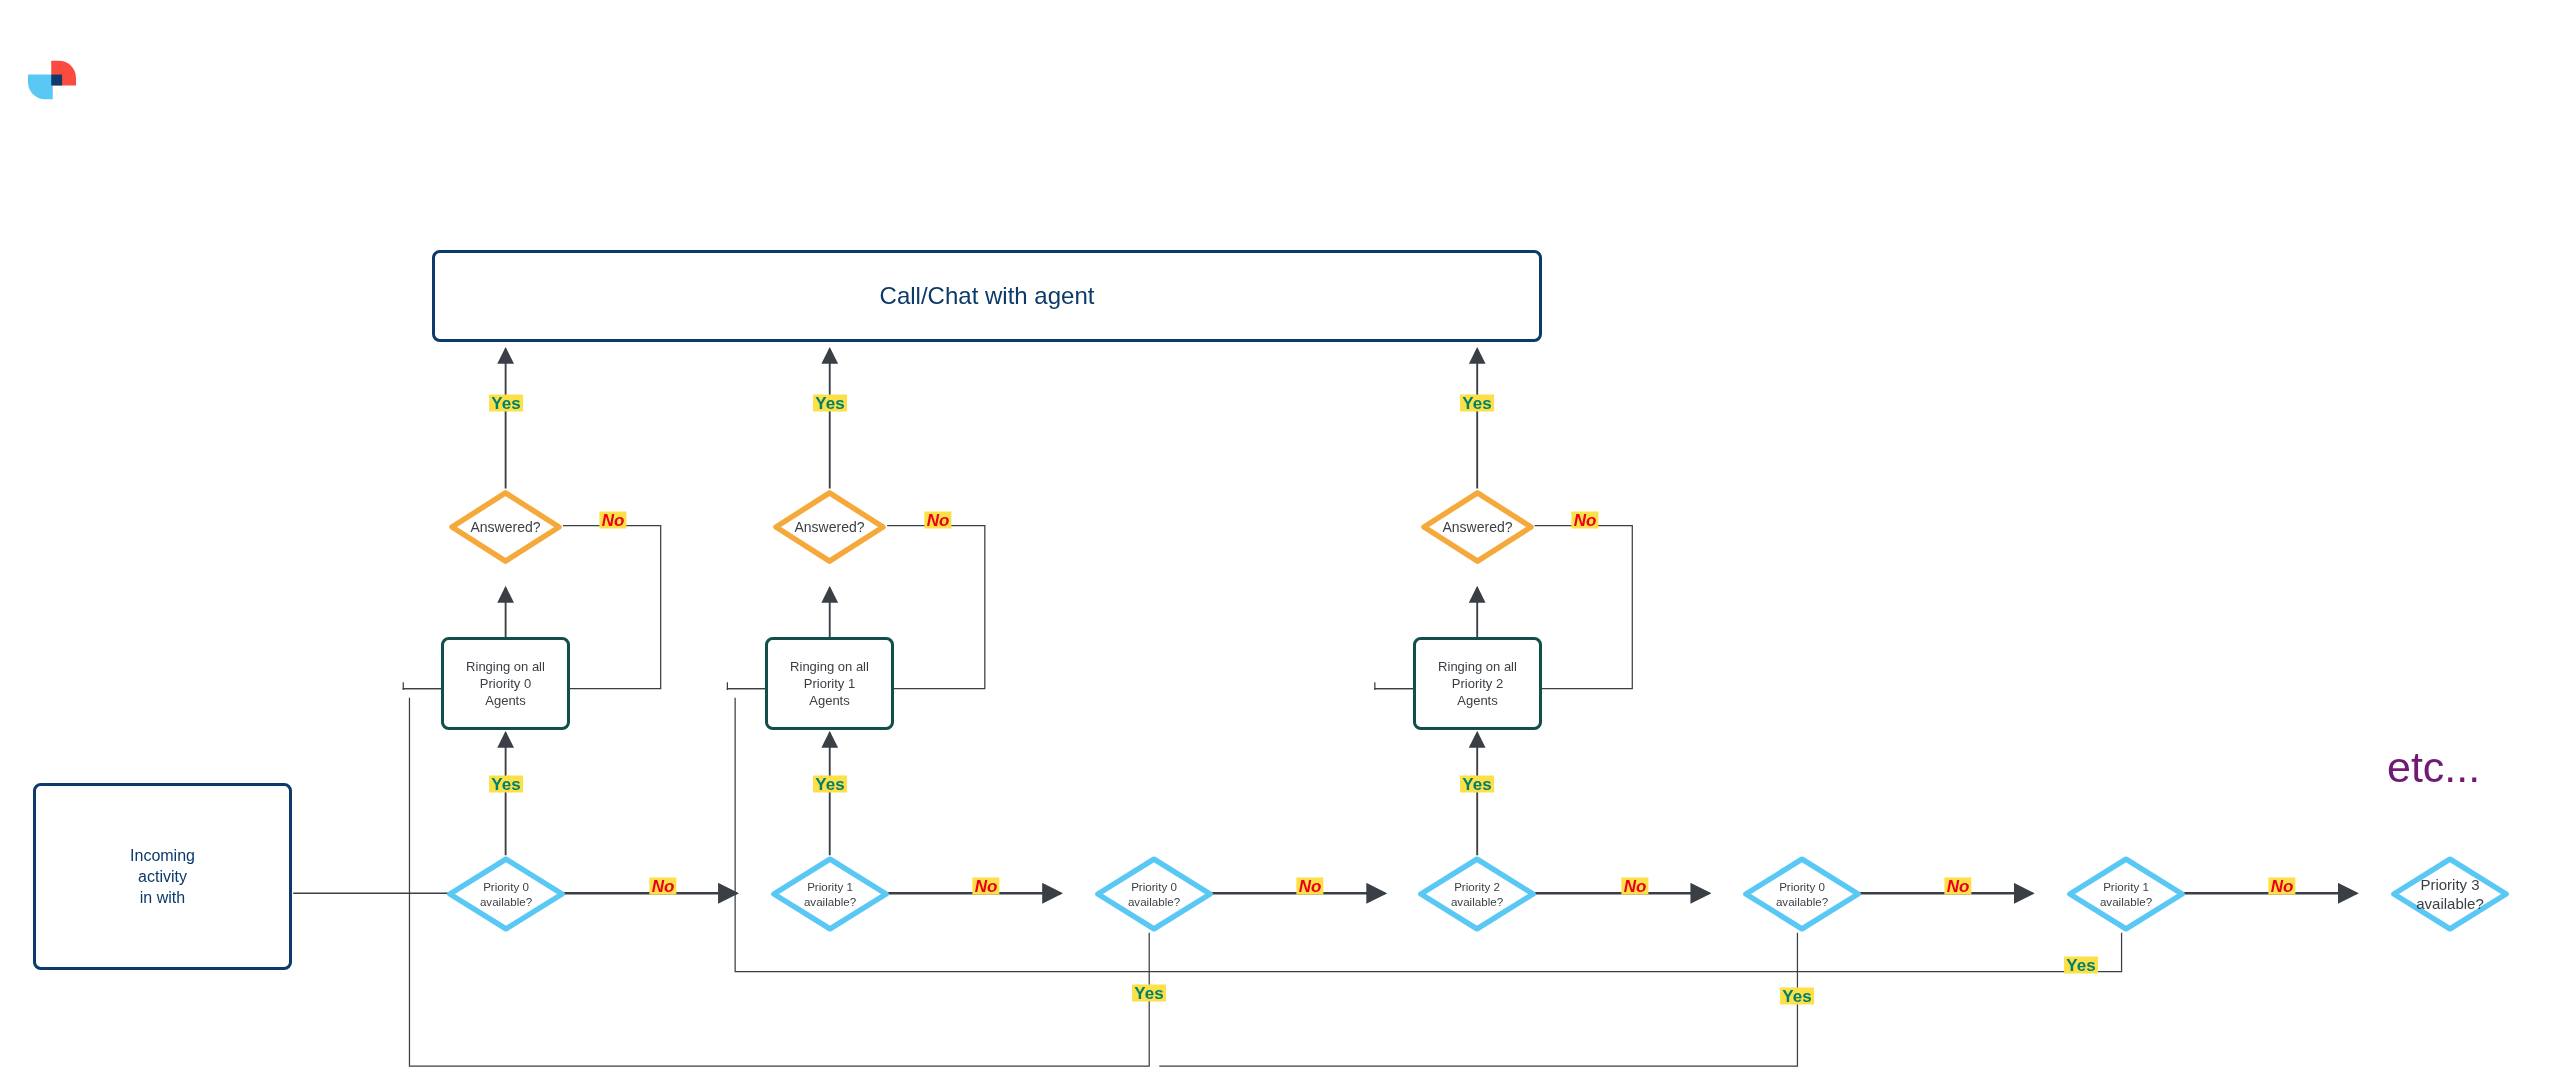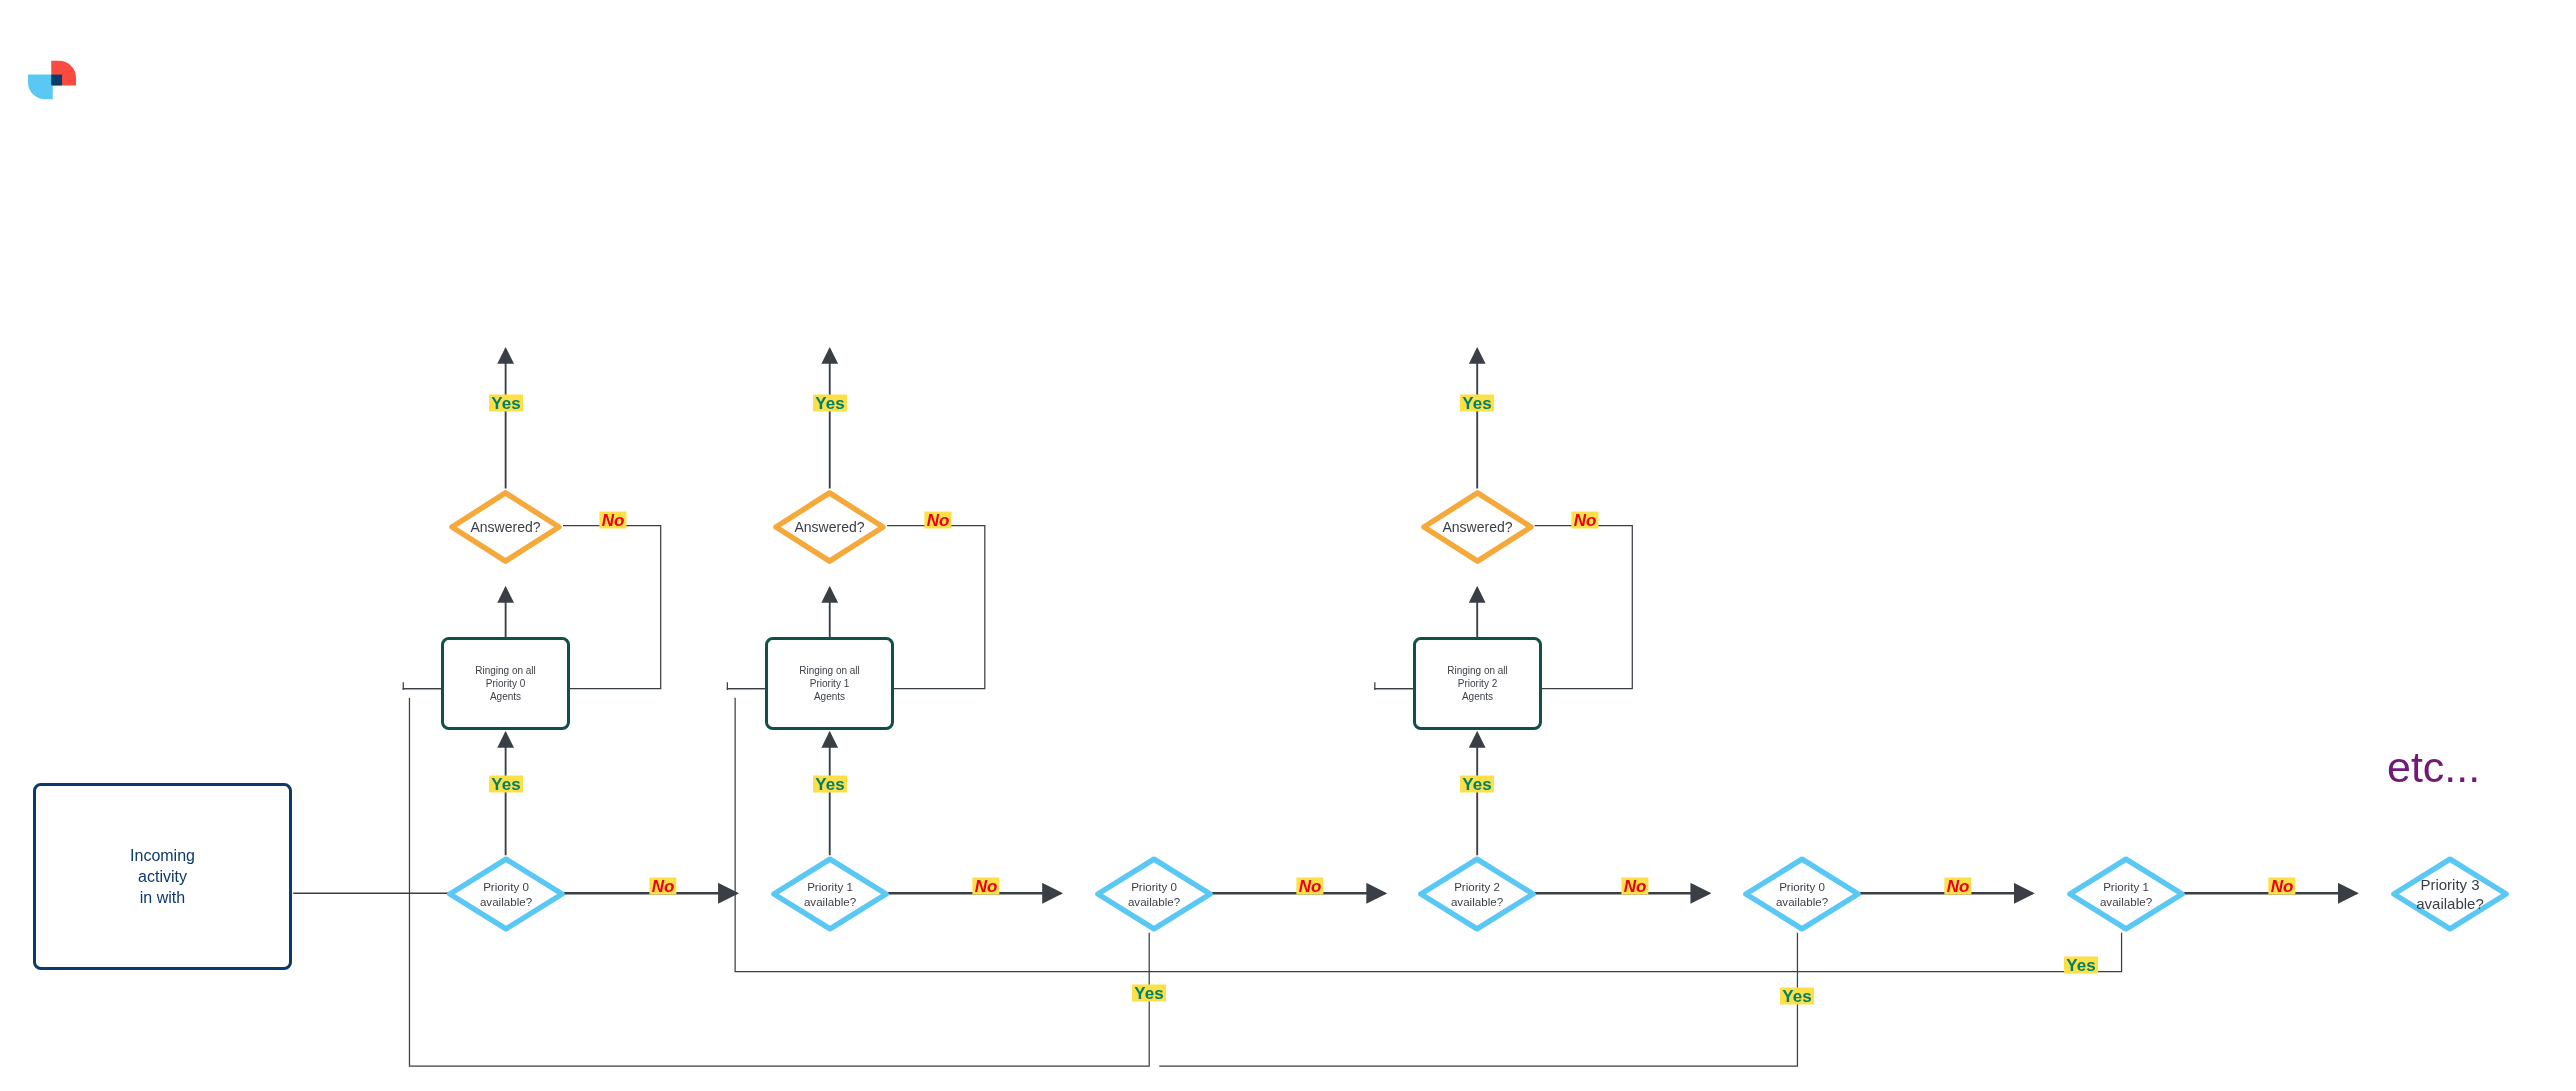--- a/index.html
+++ b/index.html
@@ -16,21 +16,21 @@
   #wires{position:absolute;left:0;top:0;width:2576px;height:1091px;}
 
   
   .node{position:absolute;box-sizing:border-box;display:flex;align-items:center;justify-content:center;
         text-align:center;background:#ffffff;}
 
   .rect{border-radius:7.8px;}
   .rect-navy{border:3.9px solid #0b3a6b;color:#0b3a6b;}
   .rect-teal{border:3.1px solid #134f4a;color:#3a3f45;}
 
-  .tl{font-size:10px;line-height:1.32;}
+  .tl{font-size:13px;line-height:1.32;}
 
   
   .dia{position:absolute;}
   .dia svg{position:absolute;left:0;top:0;}
   .dia .lbl{position:absolute;left:0;top:0;width:100%;height:100%;display:flex;
             align-items:center;justify-content:center;text-align:center;color:#3a3f45;
             line-height:1.3;pointer-events:none;}
 
   .etc{position:absolute;color:#701a75;font-size:43px;line-height:1;white-space:nowrap;}
 
@@ -95,20 +95,23 @@
 
       <path d="M1482 1203 V1375 H528 V900" stroke-width="1.6"></path>
 
       <path d="M2318 1203 V1375 H1495" stroke-width="1.6"></path>
 
       <path d="M2736 1203 V1253 H948 V900" stroke-width="1.6"></path>
 
     </g>
   </svg>
 
+  <div class="node rect rect-navy" style="left:432px;top:250px;width:1110px;height:92px;font-size:24px;">
+    <span>Call/Chat with agent</span>
+  </div>
 
   <div class="node rect rect-navy tl" style="left:33px;top:783px;width:259px;height:187px;font-size:16px;flex-direction:column;">
     <span>Incoming</span>
     <span>activity</span>
     <span>in with</span>
   </div>
 
   <div class="etc" style="left:2387px;top:746px;">etc...</div>
 
   <div class="dia" style="left:448px;top:489px;width:115px;height:76px;">

